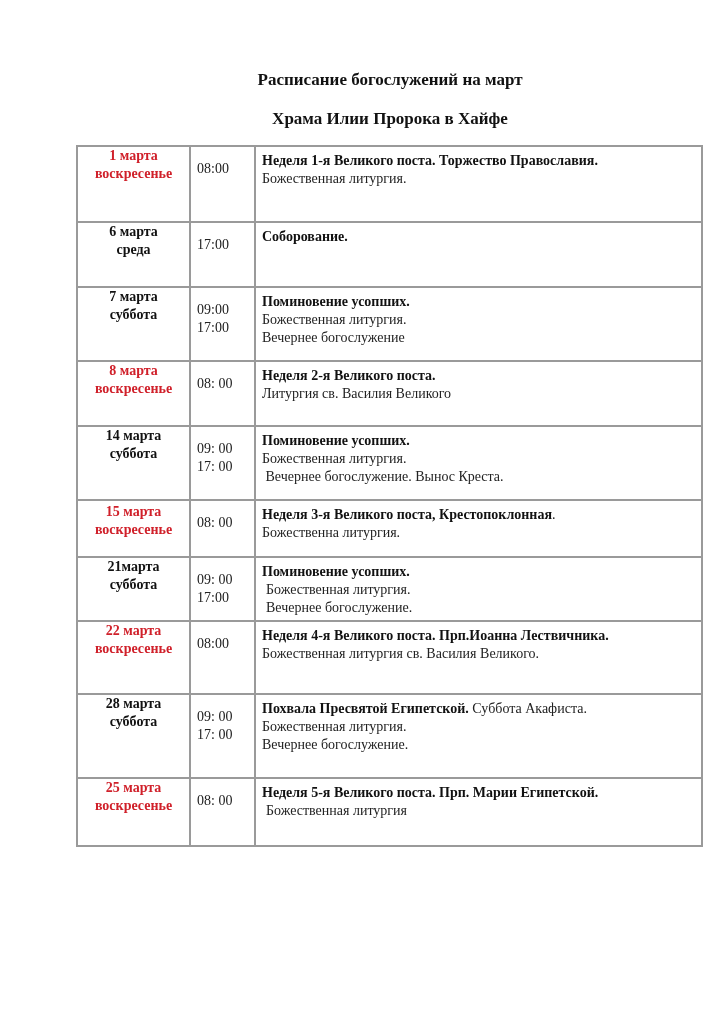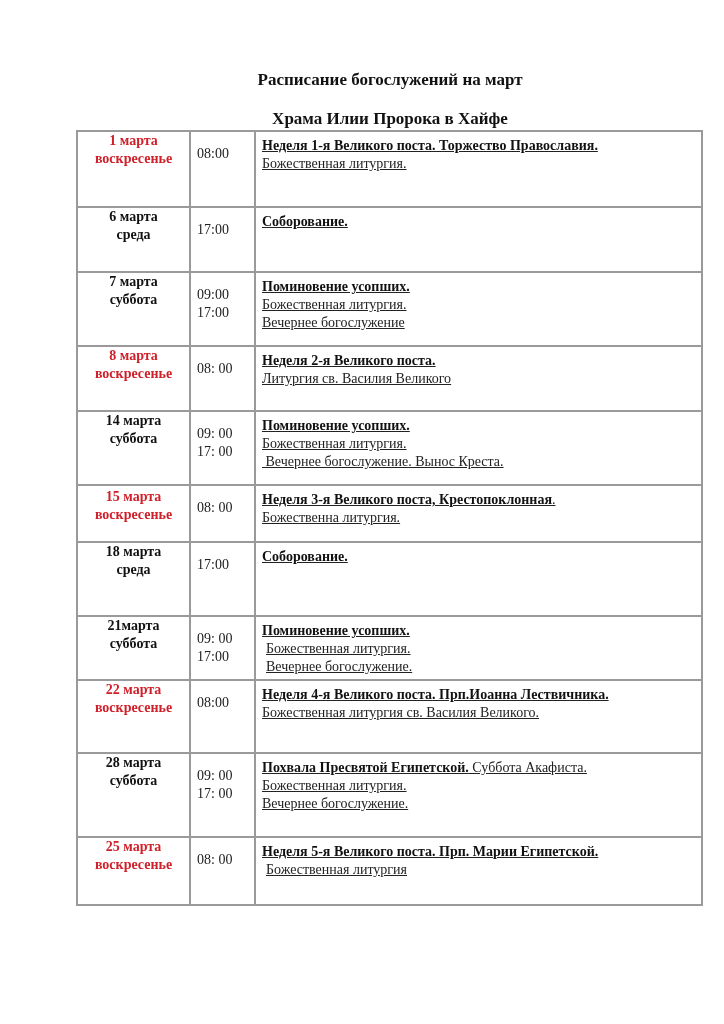--- a/index.html
+++ b/index.html
@@ -7,38 +7,38 @@
     width: 724px; height: 1024px; position: relative; overflow: hidden;
     font-family: "Liberation Serif", "DejaVu Serif", serif; color: #111;
   }
   .title {
     position: absolute; left: 0; width: 780px; text-align: center;
     font-weight: bold; font-size: 17px; color: #111;
   }
   #title1 { top: 70px; }
   #title2 { top: 109px; }
   table.schedule {
-    position: absolute; left: 76px; top: 130px; width: 627px;
+    position: absolute; left: 76px; top: 145px; width: 627px;
     border-collapse: collapse; table-layout: fixed;
     border: 2px solid #7f1d1d;
   }
   table.schedule td {
     border: 2px solid #9a9a9a; padding: 0; vertical-align: top;
     font-size: 14px; line-height: 18px;
   }
   col.c-date { width: 113px; }
   col.c-time { width: 65px; }
   col.c-desc { width: auto; }
   td.date {
     text-align: center; vertical-align: middle; font-weight: bold; font-size: 14px; line-height: 19px;
   }
   td.date.sunday { color: #d0202a; }
   td.time { padding-left: 6px !important; vertical-align: middle; color: #222; }
   td.time.top { vertical-align: top; padding-top: 13px !important; font-family: Liberation Serif, serif; }
-  td.desc { padding-left: 6px !important; padding-top: 5px !important; color: #222; text-decoration: underline; }
+  td.desc { padding-left: 6px !important; padding-top: 5px !important; color: #222; }
   .bold { font-weight: bold; color: #111; }
   .line { display: block; white-space: nowrap; }
   .indent { padding-left: 4px; }
 </style>
 </head>
 <body>
 
 <div id="title1" class="title">Расписание богослужений на март</div>
 <div id="title2" class="title">Храма Илии Пророка в Хайфе</div>
 
@@ -130,32 +130,20 @@
       </td>
       <td class="time top" style="padding-top:21px">
         <span class="line">08: 00</span>
       </td>
       <td class="desc" style="padding-top:2px">
         <span class="line"><span class="bold">Неделя 3-я Великого поста, Крестопоклонная</span><span>.</span></span>
         <span class="line">Божественна литургия.</span>
       </td>
     </tr>
 
-    <tr style="height:74px">
-      <td class="date">
-        <span class="line">18 марта</span>
-        <span class="line">среда</span>
-      </td>
-      <td class="time top" style="padding-top:19px">
-        <span class="line">17:00</span>
-      </td>
-      <td class="desc" style="padding-top:19px">
-        <span class="line"><span class="bold">Соборование.</span><span></span></span>
-      </td>
-    </tr>
 
     <tr style="height:64px">
       <td class="date">
         <span class="line">21марта</span>
         <span class="line">суббота</span>
       </td>
       <td class="time top" style="padding-top:20px">
         <span class="line">09: 00</span>
         <span class="line">17:00</span>
       </td>

